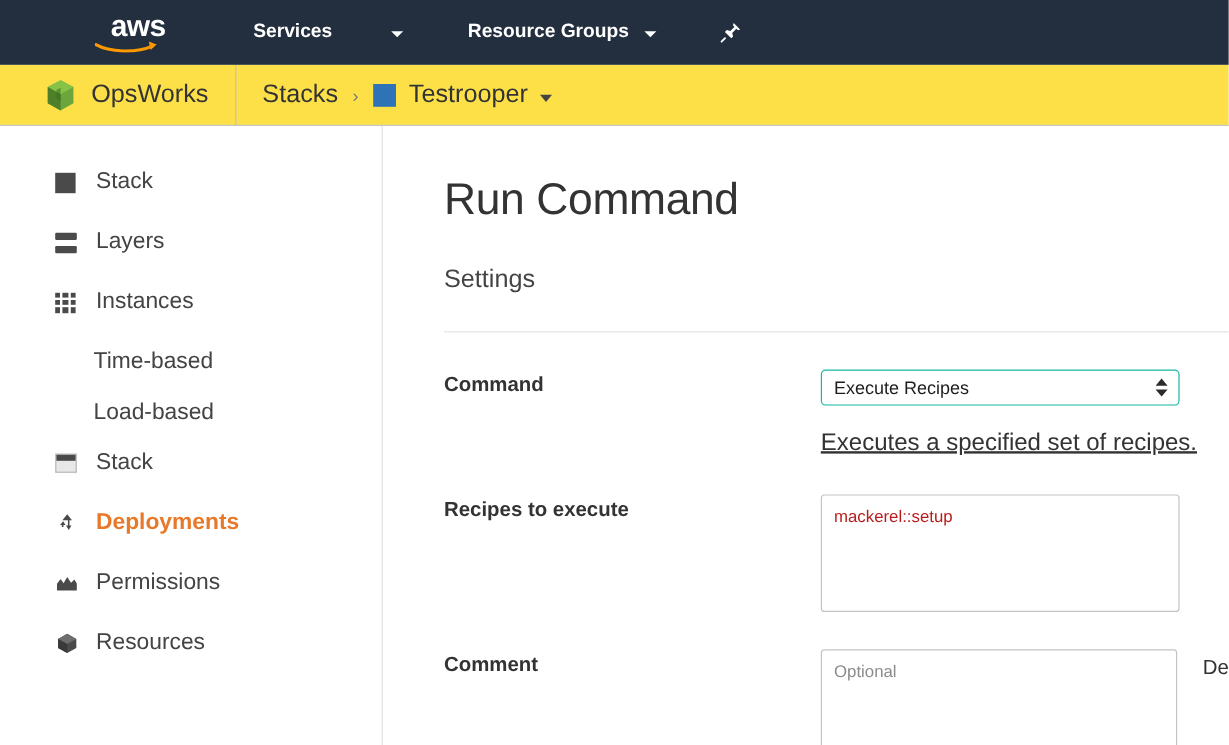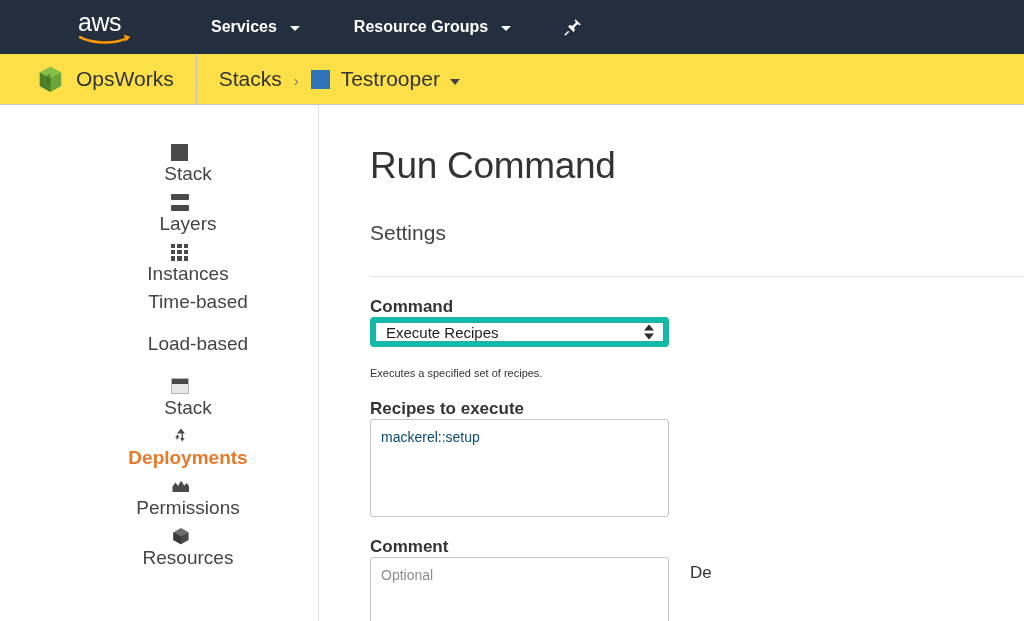--- a/index.html
+++ b/index.html
@@ -23,43 +23,44 @@
   }
   #aws-logo {
     margin-left: 78px;
     width: 60px;
     height: 34px;
     position: relative;
   }
   #aws-logo .wordmark {
     color: #ffffff;
     font-size: 25px;
-    font-weight: 400;
+    font-weight: 700;
     letter-spacing: -0.5px;
     line-height: 24px;
     font-family: "Liberation Sans", sans-serif;
+    text-align: right;
   }
   #aws-logo .smile {
     position: absolute;
     left: 1px;
     top: 22px;
     width: 56px;
     height: 12px;
   }
   .nav-menu {
     display: flex;
     align-items: center;
     color: #ffffff;
     font-size: 16px;
     font-weight: 700;
     height: 54px;
     padding: 0 11px;
     cursor: default;
   }
-  #services-menu { margin-left: 62px; }
+  #services-menu { margin-left: 62px; gap: 36px; }
   #resource-groups-menu { margin-left: 32px; }
   .nav-caret {
     margin-left: 13px;
     width: 0; height: 0;
     border-left: 5px solid transparent;
     border-right: 5px solid transparent;
     border-top: 5px solid #ffffff;
     position: relative;
     top: 1px;
   }
@@ -132,26 +133,24 @@
   
   #sidebar {
     width: 319px;
     border-right: 1px solid #e2e2e2;
     background: #ffffff;
     padding-top: 36px;
     flex-shrink: 0;
   }
   .side-item {
     display: flex;
-    align-items: center;
     height: 31px;
     margin-bottom: 19px;
     padding-left: 46px;
     cursor: pointer;
-    flex-direction: column;
   }
   .side-item .ico {
     width: 22px;
     height: 22px;
     display: flex;
     align-items: center;
     justify-content: flex-start;
     flex-shrink: 0;
   }
   .side-item .txt {
@@ -197,37 +196,36 @@
   #settings-heading {
     font-size: 21px;
     color: #444444;
     font-weight: 400;
     padding-bottom: 31px;
     border-bottom: 1px solid #e4e4e4;
     margin-right: 0;
   }
   .form-row {
     display: flex;
-    margin-top: 17px;
-    flex-direction: column;
+    margin-top: 31px;
   }
   .form-label {
     width: 314px;
     flex-shrink: 0;
     font-size: 17px;
     font-weight: 700;
     color: #333333;
     padding-top: 3px;
   }
   .field-col { flex: 1; min-width: 0; }
 
   #command-select {
     width: 299px;
     height: 30px;
-    border: 6px solid #14b8a6;
+    border: 1px solid #14b8a6;
     border-radius: 4px;
     background: #ffffff;
     display: flex;
     align-items: center;
     padding: 0 10px;
     font-size: 15px;
     color: #1d1d1d;
     position: relative;
     cursor: pointer;
   }
@@ -242,33 +240,34 @@
   }
   .step-up, .step-down {
     width: 0; height: 0;
     border-left: 5px solid transparent;
     border-right: 5px solid transparent;
   }
   .step-up { border-bottom: 6px solid #2b2b2b; }
   .step-down { border-top: 6px solid #2b2b2b; }
 
   #command-description {
-    font-size: 11px;
+    font-size: 20px;
     color: #333333;
     margin-top: 20px;
+    text-decoration: underline;
   }
 
   .textarea-box {
     width: 299px;
     border: 1px solid #c4c4c4;
     border-radius: 3px;
     background: #ffffff;
     padding: 8px 10px;
     font-size: 14px;
-    color: #0c4a6e;
+    color: #b91c1c;
     line-height: 1.4;
     cursor: text;
   }
   #recipes-textarea { height: 98px; }
   #comment-textarea { height: 98px; color: #8c8c8c; }
 
   .side-note {
     font-size: 17px;
     color: #333333;
     margin-left: 21px;

